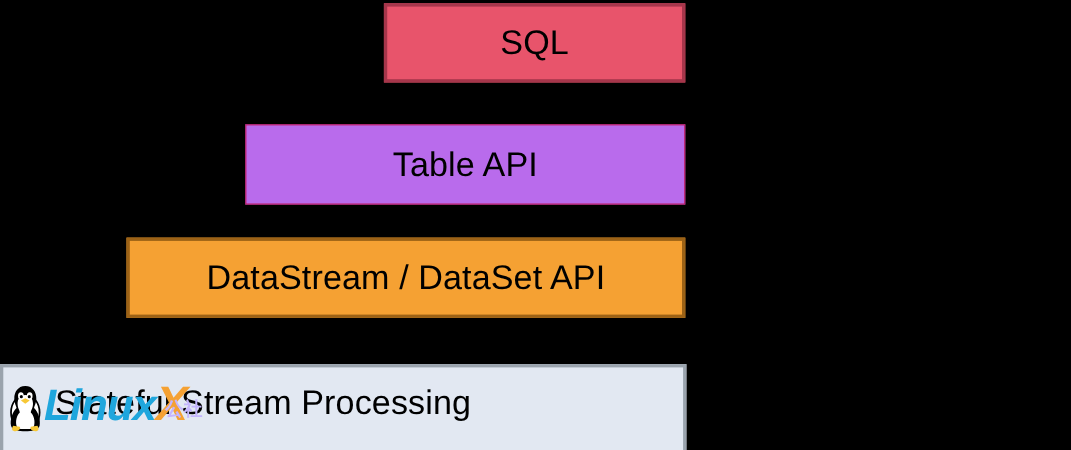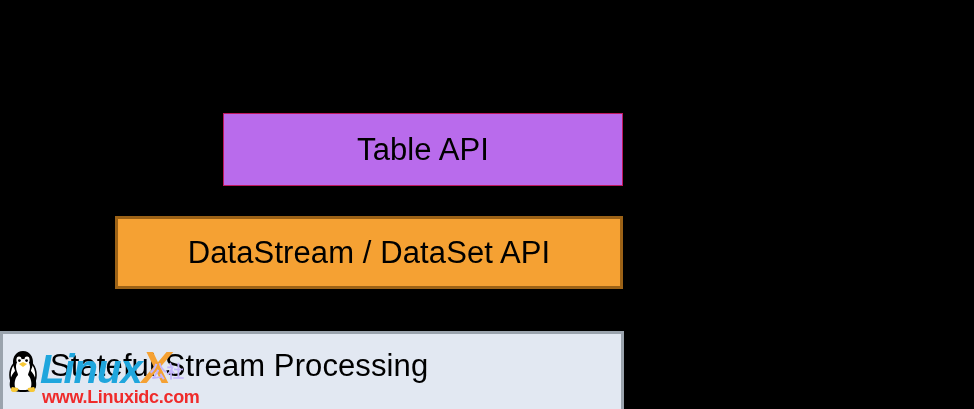--- a/index.html
+++ b/index.html
@@ -132,20 +132,23 @@
     color: #ef2b2b;
     line-height: 18px;
     letter-spacing: -0.3px;
   }
 </style>
 </head>
 <body>
 
 <div id="canvas">
 
+  <div class="layer-box" id="box-sql">
+    <span class="layer-label">SQL</span>
+  </div>
 
   <div class="layer-box" id="box-table-api">
     <span class="layer-label">Table API</span>
   </div>
 
   <div class="layer-box" id="box-datastream">
     <span class="layer-label">DataStream / DataSet API</span>
   </div>
 
   <div class="layer-box" id="box-stateful">
@@ -162,16 +165,15 @@
       <circle cx="13.4" cy="11.6" r="1.4" fill="#000000"></circle>
       <circle cx="20.6" cy="11.6" r="1.4" fill="#000000"></circle>
       <path d="M13 15 L17 13 L21 15 L17 18 Z" fill="#f7c836"></path>
       <path d="M6 38 C4 41 5 43 8 43 C11 43 13 41 12 39 Z" fill="#f7c836"></path>
       <path d="M28 38 C30 41 29 43 26 43 C23 43 21 41 22 39 Z" fill="#f7c836"></path>
     </svg>
     <div id="wm-linux">
       <span>Linux</span><span id="wm-x">X</span>
     </div>
     <div id="wm-cn">公社</div>
-    <div id="wm-url">www.Linuxidc.com</div>
   </div>
 
 </div>
 
 </body></html>

